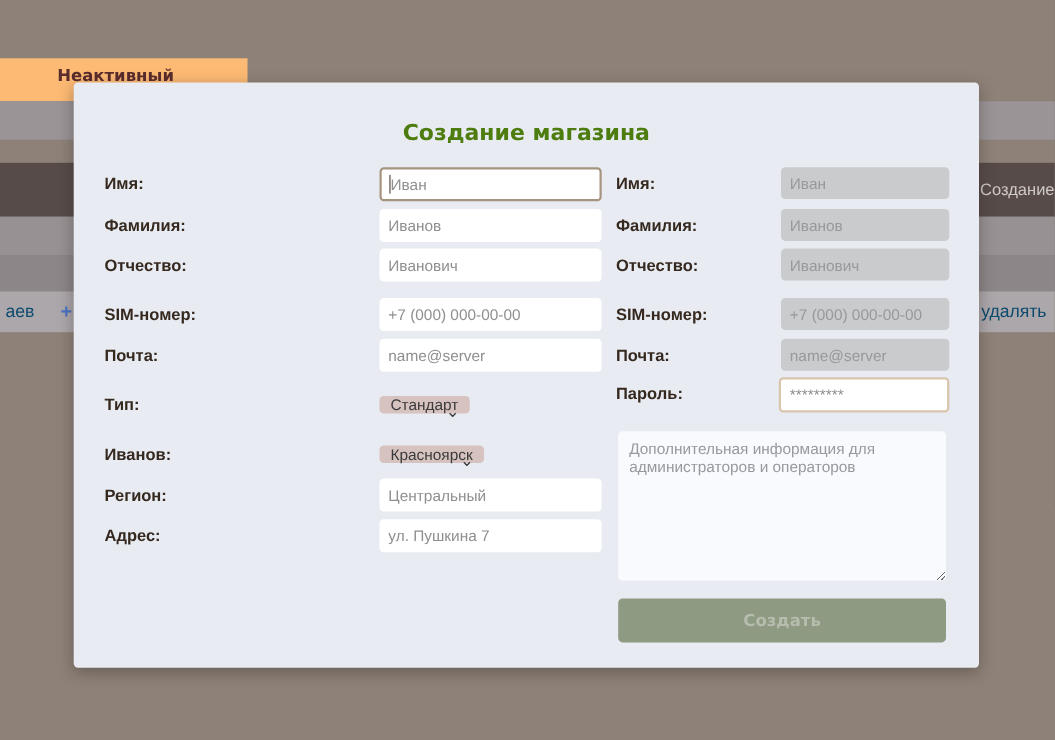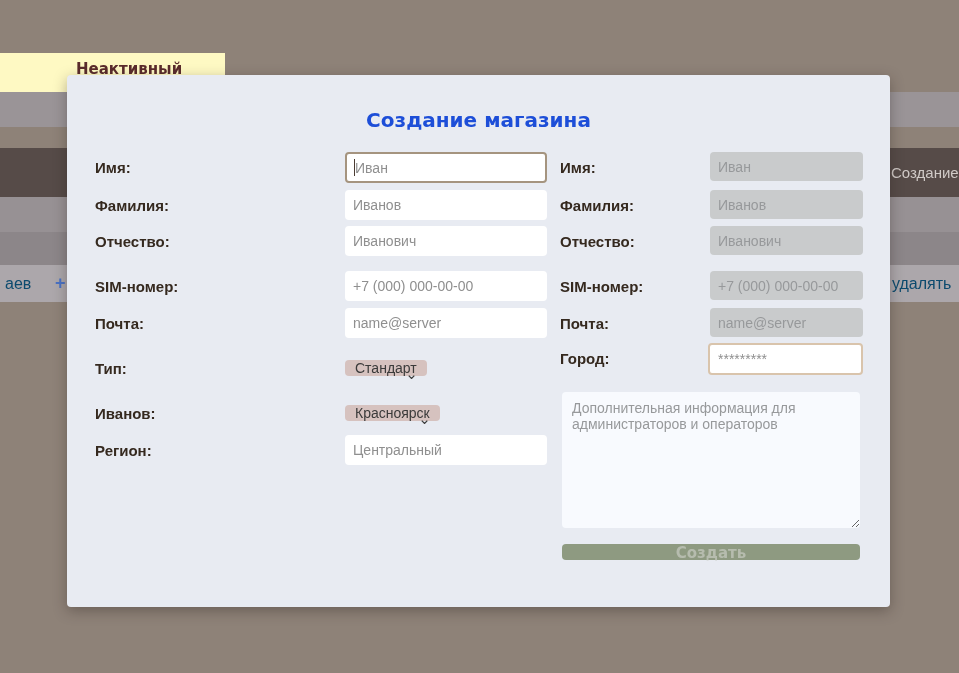--- a/index.html
+++ b/index.html
@@ -1,39 +1,39 @@
 <!DOCTYPE html>
 <html><head>
 <meta charset="utf-8">
 <style>
   * { margin:0; padding:0; box-sizing:border-box; }
   body { background:#666; font-family:"Liberation Sans", sans-serif; }
   .screen { position:relative; width:959px; height:673px; background:#8E8278; overflow:hidden; }
 
   
   .bg-band { position:absolute; left:0; width:959px; }
-  .bg-tab { position:absolute; left:0; top:53px; width:225px; height:39px; background:#fef9c3;
+  .bg-tab { position:absolute; left:0; top:53px; width:225px; height:39px; background:#fdba74;
             font-family:"DejaVu Sans", sans-serif; font-weight:bold; font-size:15px; color:#5A2C2C;
-            line-height:32px; padding-left:76px; }
+            line-height:32px; padding-left:52px; }
   .band-gray   { top:92px;  height:35px; background:#9A9497; }
   .band-header { top:148px; height:49px; background:#564B48; }
   .band-row1   { top:197px; height:35px; background:#979194; }
   .band-row2   { top:232px; height:33px; background:#8C8689; }
   .band-row3   { top:265px; height:37px; background:#ACA7AB; }
   .band-header span { position:absolute; left:891px; line-height:49px; font-size:15px; color:#D0CAC7; white-space:nowrap; }
   .band-row3 span { position:absolute; line-height:37px; font-size:16px; color:#0c4a6e; white-space:nowrap; }
   .band-row3 .cell-left  { left:5px; }
   .band-row3 .plus-icon  { left:55px; color:#4A72C4; font-weight:bold; font-size:18px; }
   .band-row3 .cell-right { left:892px; }
 
   
   .modal { position:absolute; left:67px; top:75px; width:823px; height:532px;
            background:#E8EBF2; border-radius:4px; box-shadow:0 4px 14px rgba(40,30,25,.35); }
   .modal-title { position:absolute; top:33px; left:0; width:100%; text-align:center;
-                 font-family:"DejaVu Sans", sans-serif; font-weight:bold; font-size:20px; color:#1d4ed8; }
+                 font-family:"DejaVu Sans", sans-serif; font-weight:bold; font-size:20px; color:#4d7c0f; }
 
   .frow { position:absolute; left:0; width:100%; height:32px; }
   .flabel { position:absolute; font-family:Liberation Sans, sans-serif; font-weight:bold;
             font-size:15px; color:#35291F; line-height:31px; white-space:nowrap; }
   .flabel.lft { left:28px; }
   .flabel.rgt { left:493px; }
   .fwrap { position:absolute; }
   .fwrap.lft { left:278px; width:202px; }
   .fwrap.rgt { left:643px; width:153px; }
   .fwrap.pwd { left:641px; width:155px; }
@@ -51,21 +51,21 @@
          color:#3A3A3A; font:14px "Liberation Sans", sans-serif; line-height:31px;
          padding:0 10px; cursor:pointer; }
   .sel .chev { position:absolute; right:9px; top:0; font-family:"DejaVu Sans", sans-serif;
                font-size:15px; color:#3A3A3A; line-height:29px; }
 
   .comment-box { position:absolute; left:495px; top:317px; width:298px; height:136px;
                  background:#F8FAFE; border:none; border-radius:4px; padding:8px 10px;
                  font:14px "Liberation Sans", sans-serif; color:#333; resize:both; }
   .comment-box::placeholder { color:#97999B; opacity:1; }
 
-  .submit-btn { position:absolute; left:495px; top:469px; width:298px; height:16px;
+  .submit-btn { position:absolute; left:495px; top:469px; width:298px; height:40px;
                 background:#8E9A81; border:none; border-radius:4px; cursor:pointer;
                 font-family:"DejaVu Sans", sans-serif; font-weight:bold; font-size:15px; color:#B6BCAE; }
 </style>
 </head>
 <body>
 
 <div class="screen">
 
   <div class="bg-tab">Неактивный</div>
   <div class="bg-band band-gray"></div>
@@ -131,20 +131,26 @@
           <span class="chev">⌄</span>
         </span>
       </span>
     </div>
     <div class="frow" style="top:360px">
       <span class="flabel lft">Регион:</span>
       <span class="fwrap lft">
         <input class="inp" placeholder="Центральный" style="">
       </span>
     </div>
+    <div class="frow" style="top:397px">
+      <span class="flabel lft">Адрес:</span>
+      <span class="fwrap lft">
+        <input class="inp" placeholder="ул. Пушкина 7" style="">
+      </span>
+    </div>
 
     <div class="frow" style="top:77px">
       <span class="flabel rgt">Имя:</span>
       <span class="fwrap rgt">
         <input class="inp disabled" disabled="" placeholder="Иван" style="">
       </span>
     </div>
     <div class="frow" style="top:115px">
       <span class="flabel rgt">Фамилия:</span>
       <span class="fwrap rgt">
@@ -163,21 +169,21 @@
         <input class="inp disabled" disabled="" placeholder="+7 (000) 000-00-00" style="">
       </span>
     </div>
     <div class="frow" style="top:233px">
       <span class="flabel rgt">Почта:</span>
       <span class="fwrap rgt">
         <input class="inp disabled" disabled="" placeholder="name@server" style="">
       </span>
     </div>
     <div class="frow" style="top:268px">
-      <span class="flabel rgt">Город:</span>
+      <span class="flabel rgt">Пароль:</span>
       <span class="fwrap pwd">
         <input class="inp password" placeholder="*********" style="">
       </span>
     </div>
 
     <textarea class="comment-box" placeholder="Дополнительная информация для администраторов и операторов" style=""></textarea>
 
     <button class="submit-btn">Создать</button>
   </div>
 </div>

